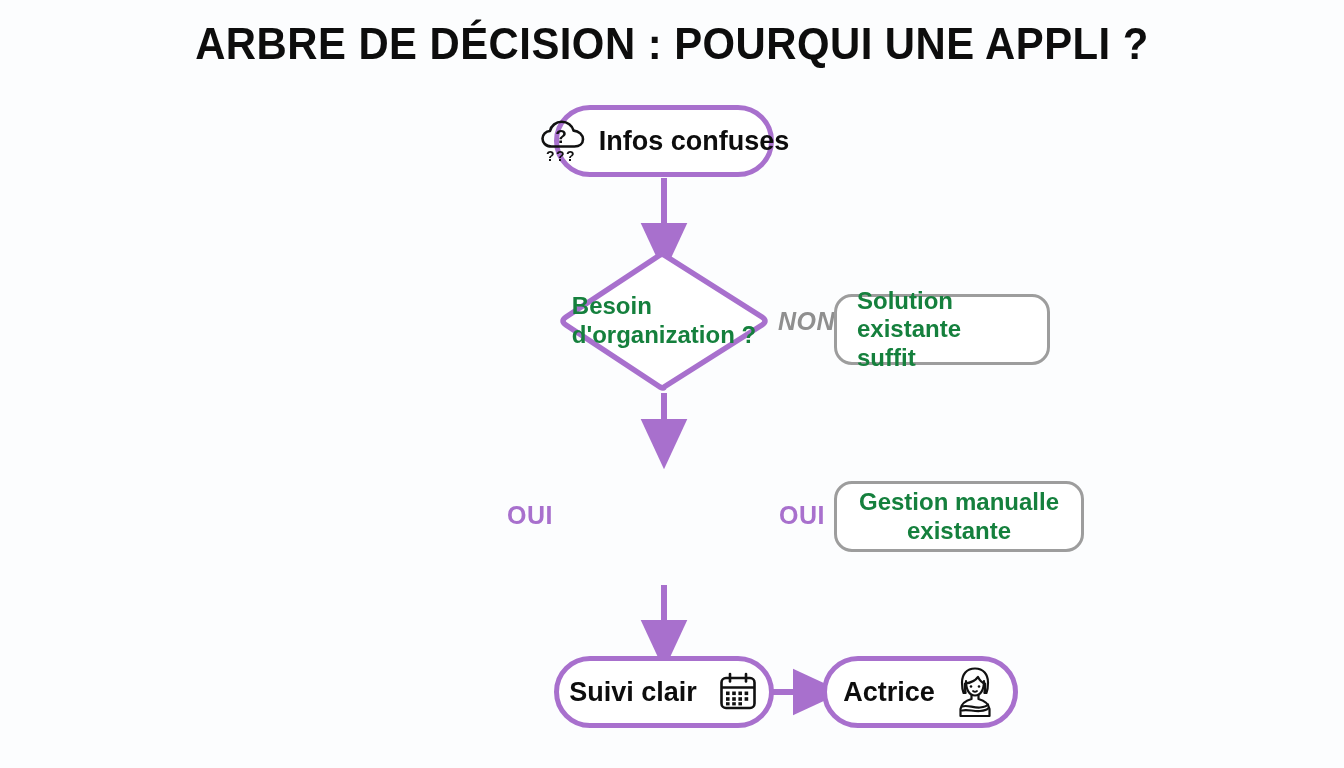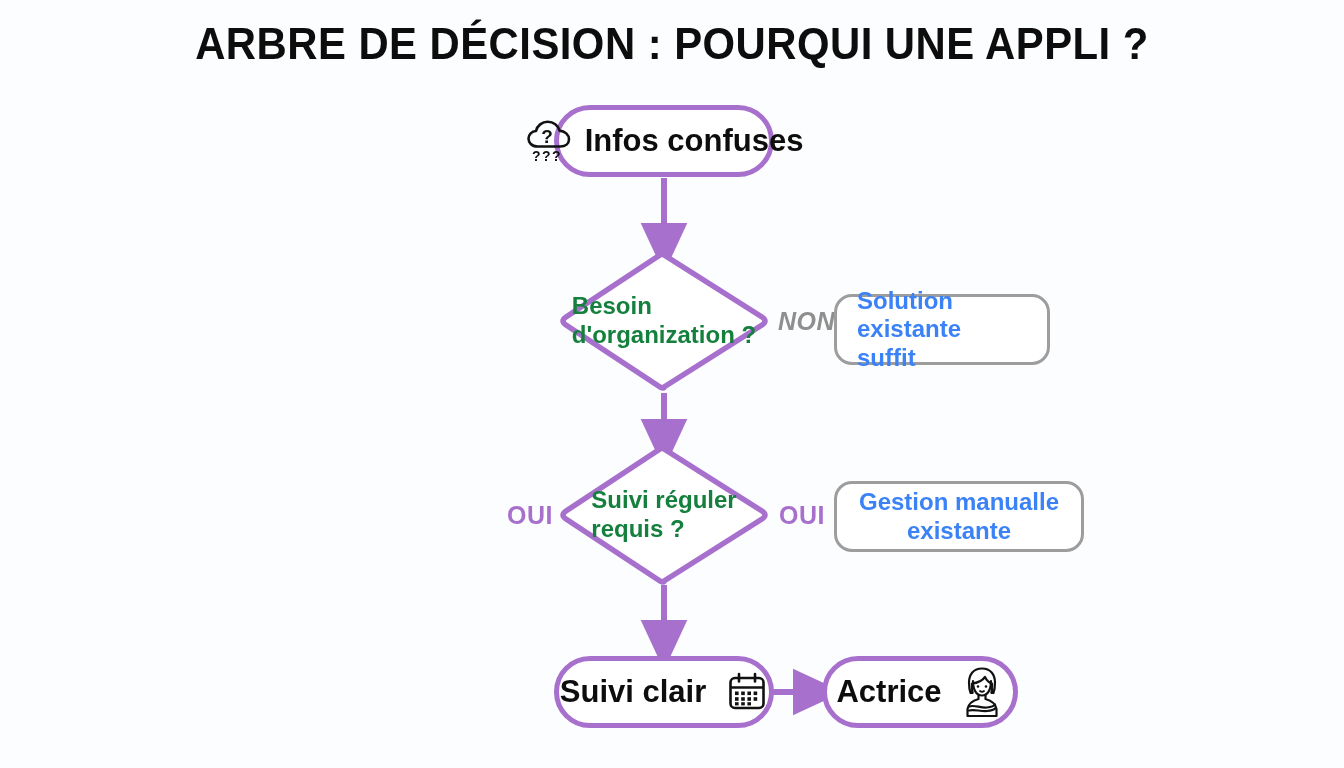--- a/index.html
+++ b/index.html
@@ -57,37 +57,37 @@
     justify-content: center;
   }
 
   
   .pill {
     border: 5px solid #a870cd;
     border-radius: 40px;
     background: #ffffff;
   }
   .pill .label {
-    font-size: 31px;
+    font-size: 27px;
     font-weight: bold;
     color: #0d0d0d;
     white-space: nowrap;
   }
 
   
   .greybox {
     border: 3px solid #9d9d9d;
     border-radius: 18px;
     background: #ffffff;
     padding: 0 20px;
   }
   .greybox .label {
     font-size: 24px;
     font-weight: bold;
-    color: #3b82f6;
+    color: #15803d;
     line-height: 1.18;
   }
   .greybox.left-align .label { text-align: left; width: 100%; }
   .greybox.center-align .label { text-align: center; width: 100%; }
 
   
   .diamond {
     position: absolute;
   }
   .diamond svg {
@@ -178,27 +178,20 @@
 
   <div class="branch-label non" style="left:778px; top:307px;font-style:italic;">NON</div>
 
   <div class="node greybox left-align" style="left:834px; top:294px; width:216px; height:71px;">
     <div class="label">
       <span>Solution existante</span><br>
       <span>suffit</span>
     </div>
   </div>
 
-  <div class="diamond" style="left:556px; top:443px; width:216px; height:144px;">
-    <svg width="216" height="144" viewBox="0 0 216 144">
-      <path d="M108 6 L206 68 Q212 72 206 76 L108 138 Q108 140 104 138 L10 76 Q4 72 10 68 L104 6 Q108 4 108 6 Z" fill="#ffffff" stroke="#a870cd" stroke-width="5.5" stroke-linejoin="round"></path>
-    </svg>
-    <div class="label">Suivi réguler
-requis ?</div>
-  </div>
 
   <div class="branch-label oui" style="left:507px; top:501px;">OUI</div>
 
   <div class="branch-label oui" style="left:779px; top:501px;">OUI</div>
 
   <div class="node greybox center-align" style="left:834px; top:481px; width:250px; height:71px;">
     <div class="label">
       <span>Gestion manualle</span><br>
       <span>existante</span>
     </div>

